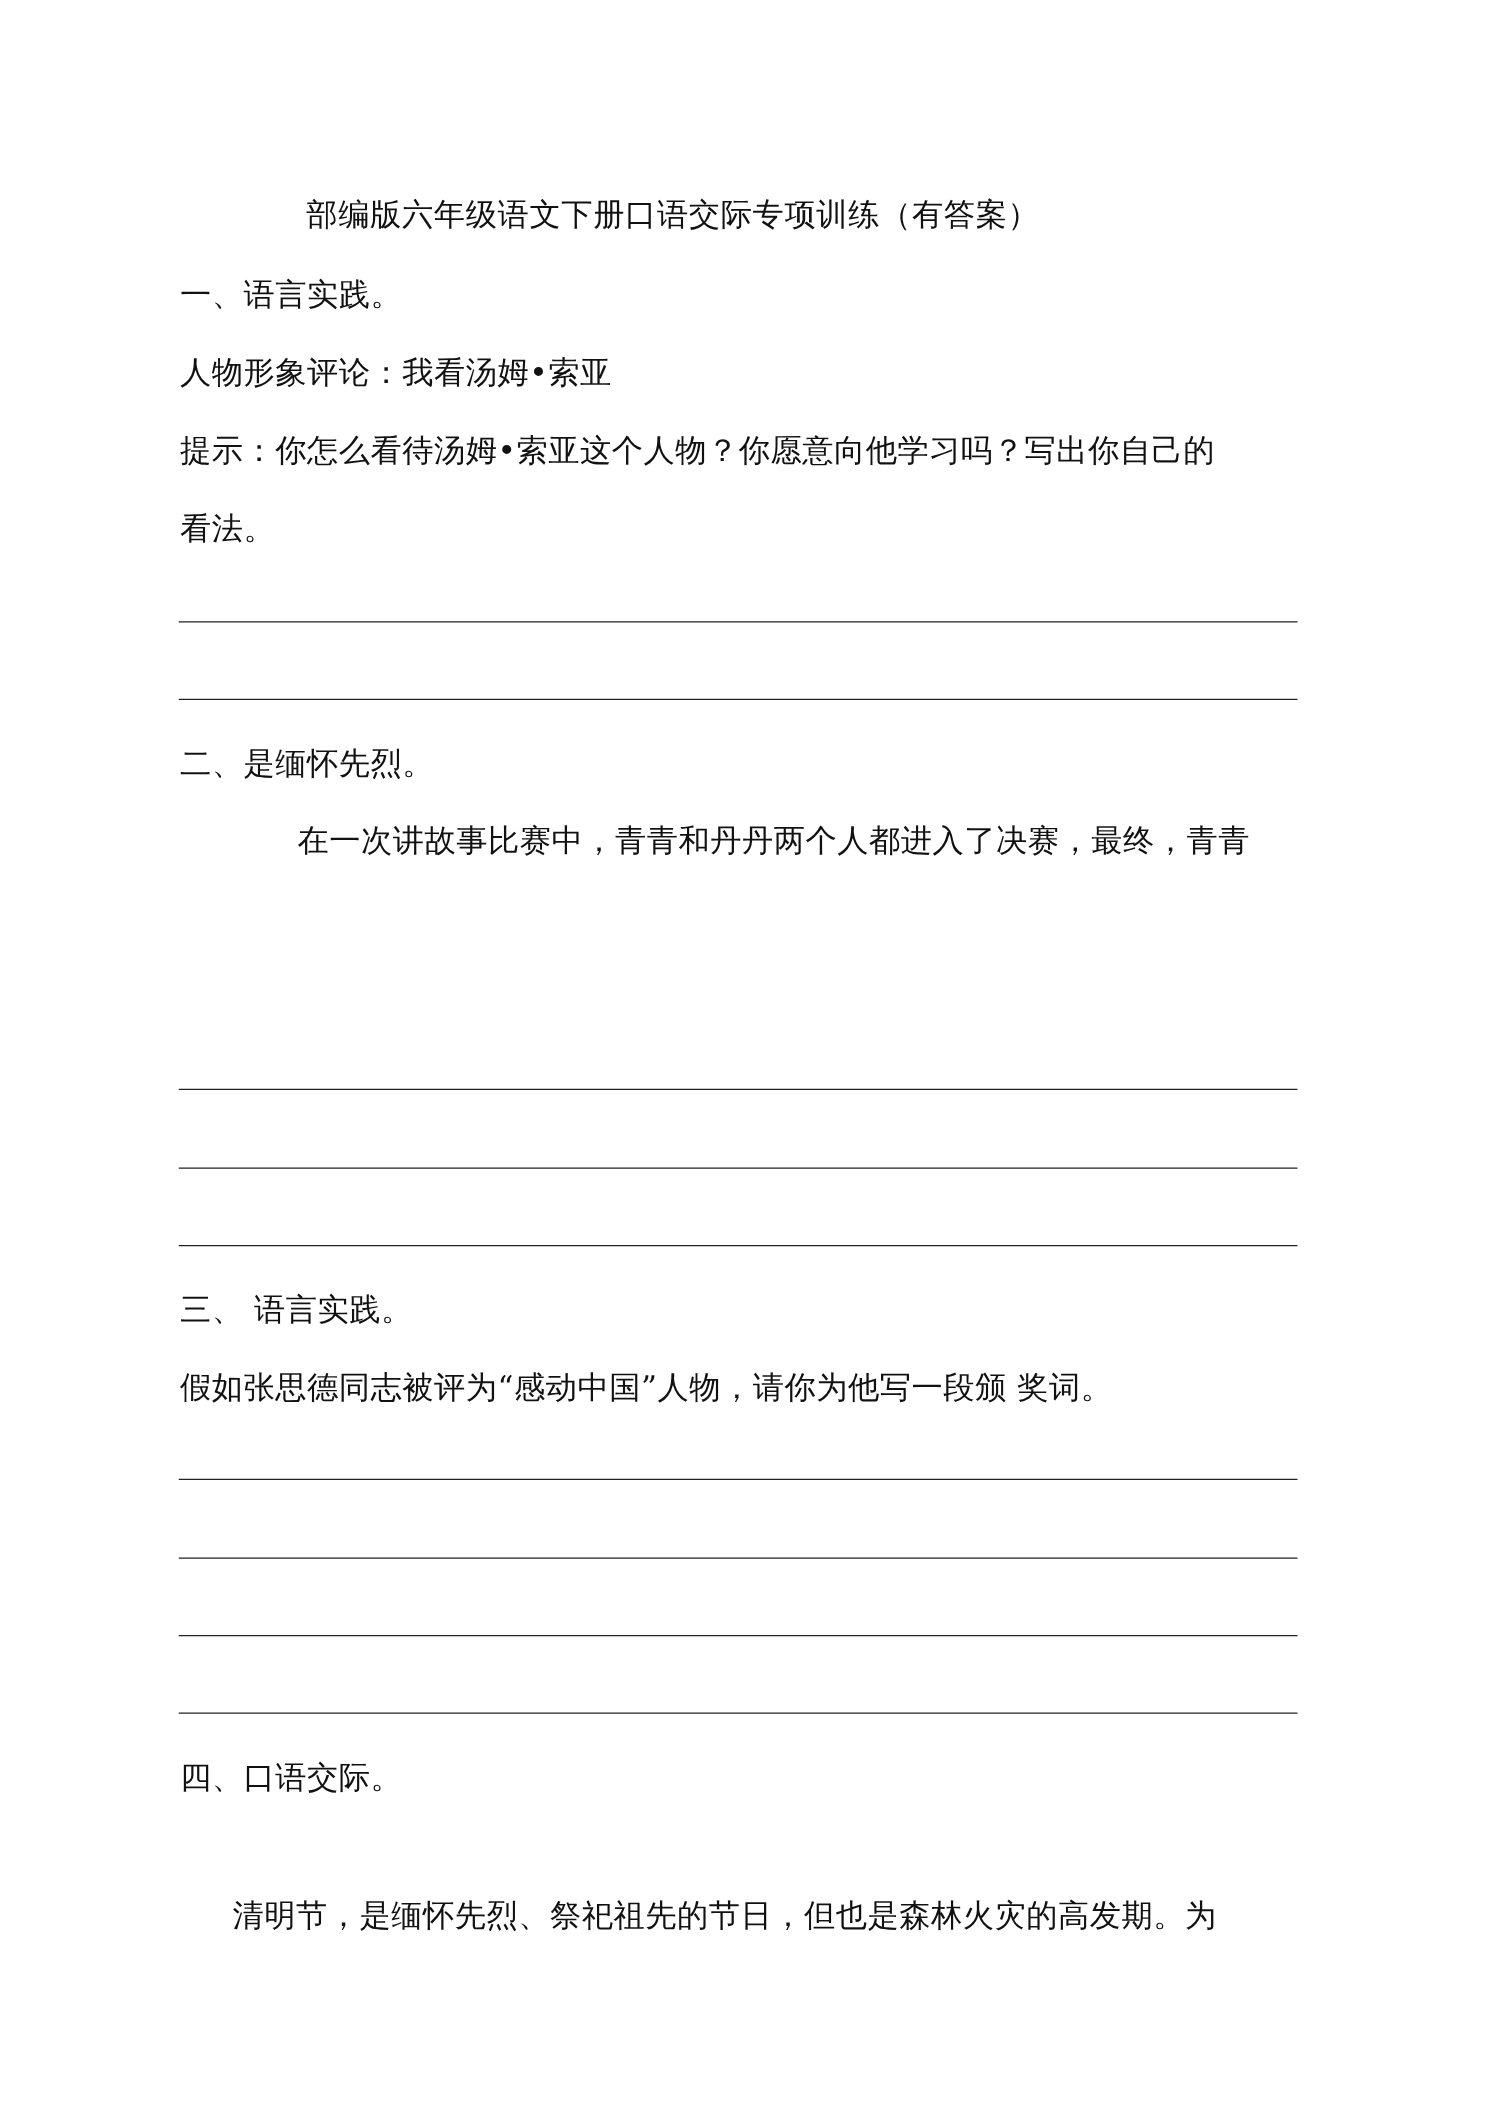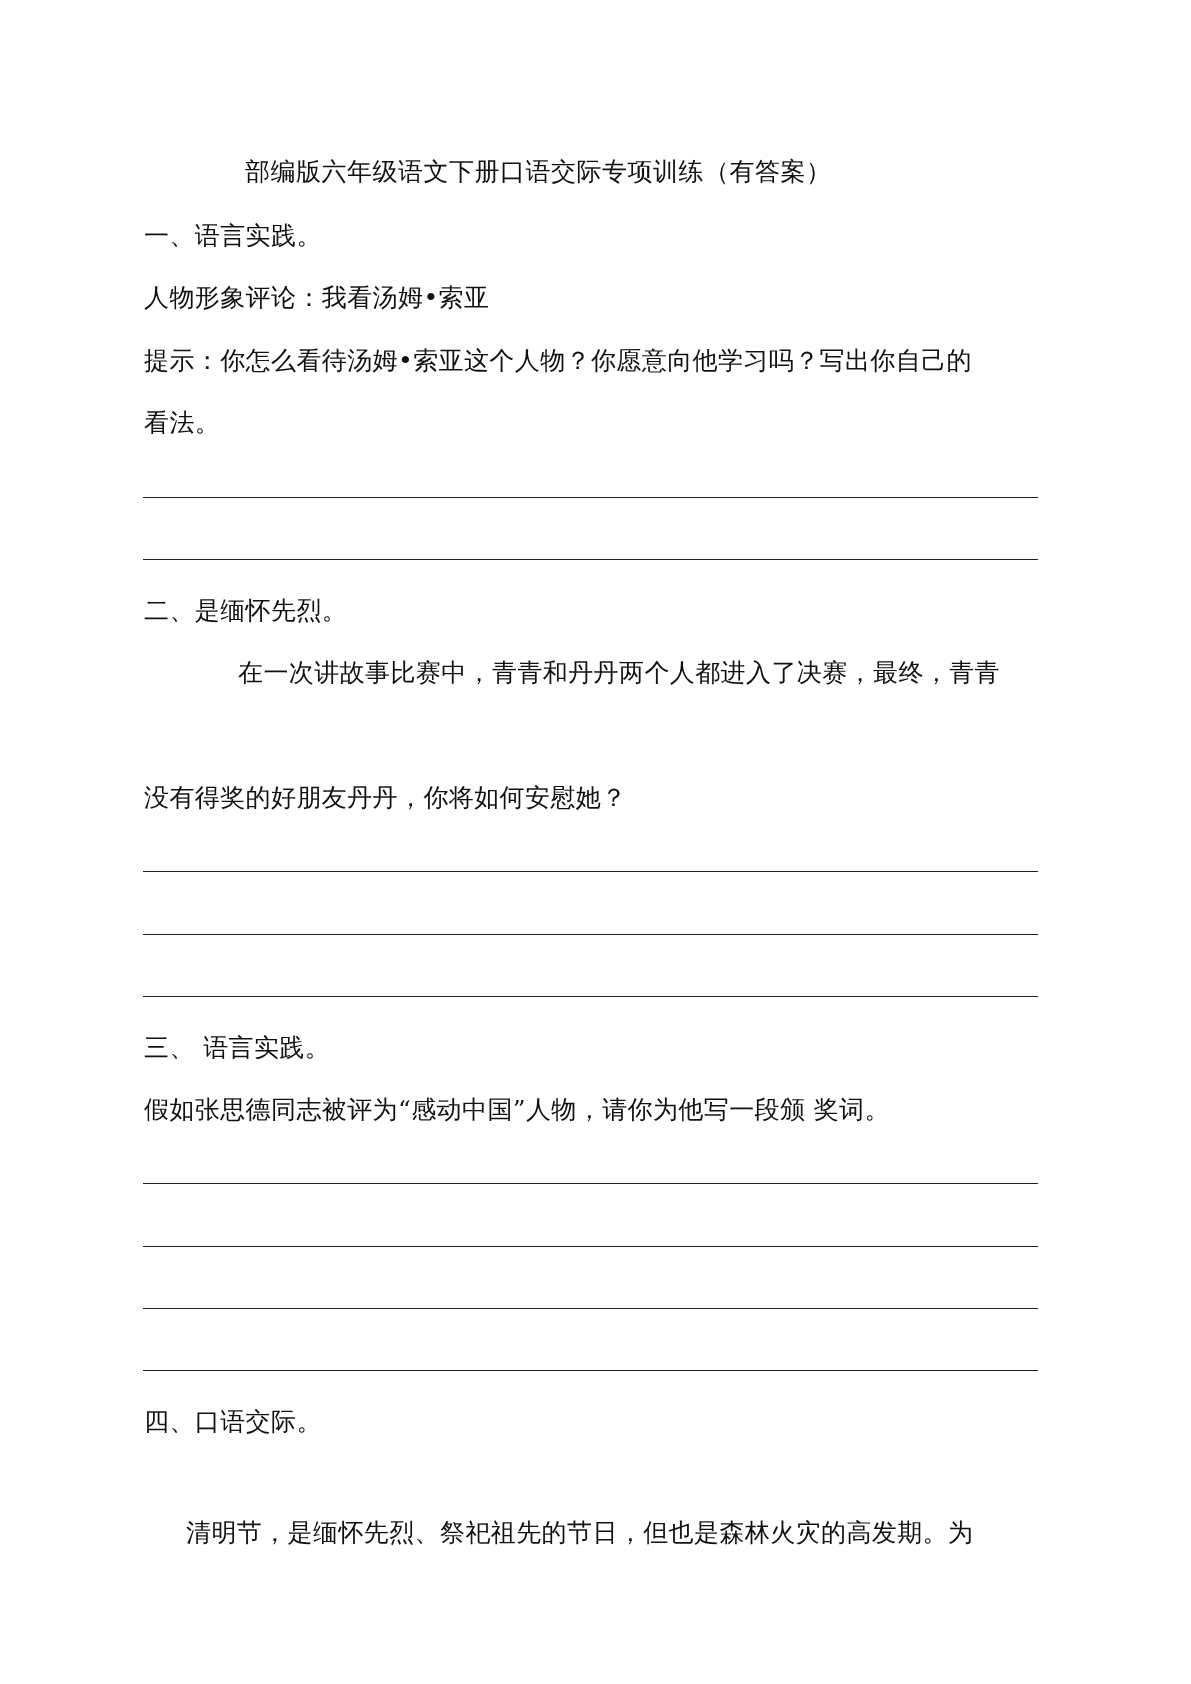--- a/index.html
+++ b/index.html
@@ -63,21 +63,20 @@
 
   <div class="text" style="top:219px;">一、语言实践。</div>
   <div class="text" style="top:281px;">人物形象评论：我看汤姆•索亚</div>
   <div class="text" style="top:344px;">提示：你怎么看待汤姆•索亚这个人物？你愿意向他学习吗？写出你自己的</div>
   <div class="text" style="top:406px;">看法。</div>
   <div class="answer-line" style="top:497px;"></div>
   <div class="answer-line" style="top:559px;"></div>
 
   <div class="text" style="top:594px;">二、是缅怀先烈。</div>
   <div class="text indent" style="top:656px;">在一次讲故事比赛中，青青和丹丹两个人都进入了决赛，最终，青青</div>
-  <div class="text" style="top:781px;">没有得奖的好朋友丹丹，你将如何安慰她？</div>
   <div class="answer-line" style="top:871px;"></div>
   <div class="answer-line" style="top:934px;"></div>
   <div class="answer-line" style="top:996px;"></div>
 
   <div class="text" style="top:1031px;">三、  语言实践。</div>
   <div class="text" style="top:1093px;">假如张思德同志被评为“感动中国”人物，请你为他写一段颁 奖词。</div>
   <div class="answer-line" style="top:1183px;"></div>
   <div class="answer-line" style="top:1246px;"></div>
   <div class="answer-line" style="top:1308px;"></div>
   <div class="answer-line" style="top:1370px;"></div>

